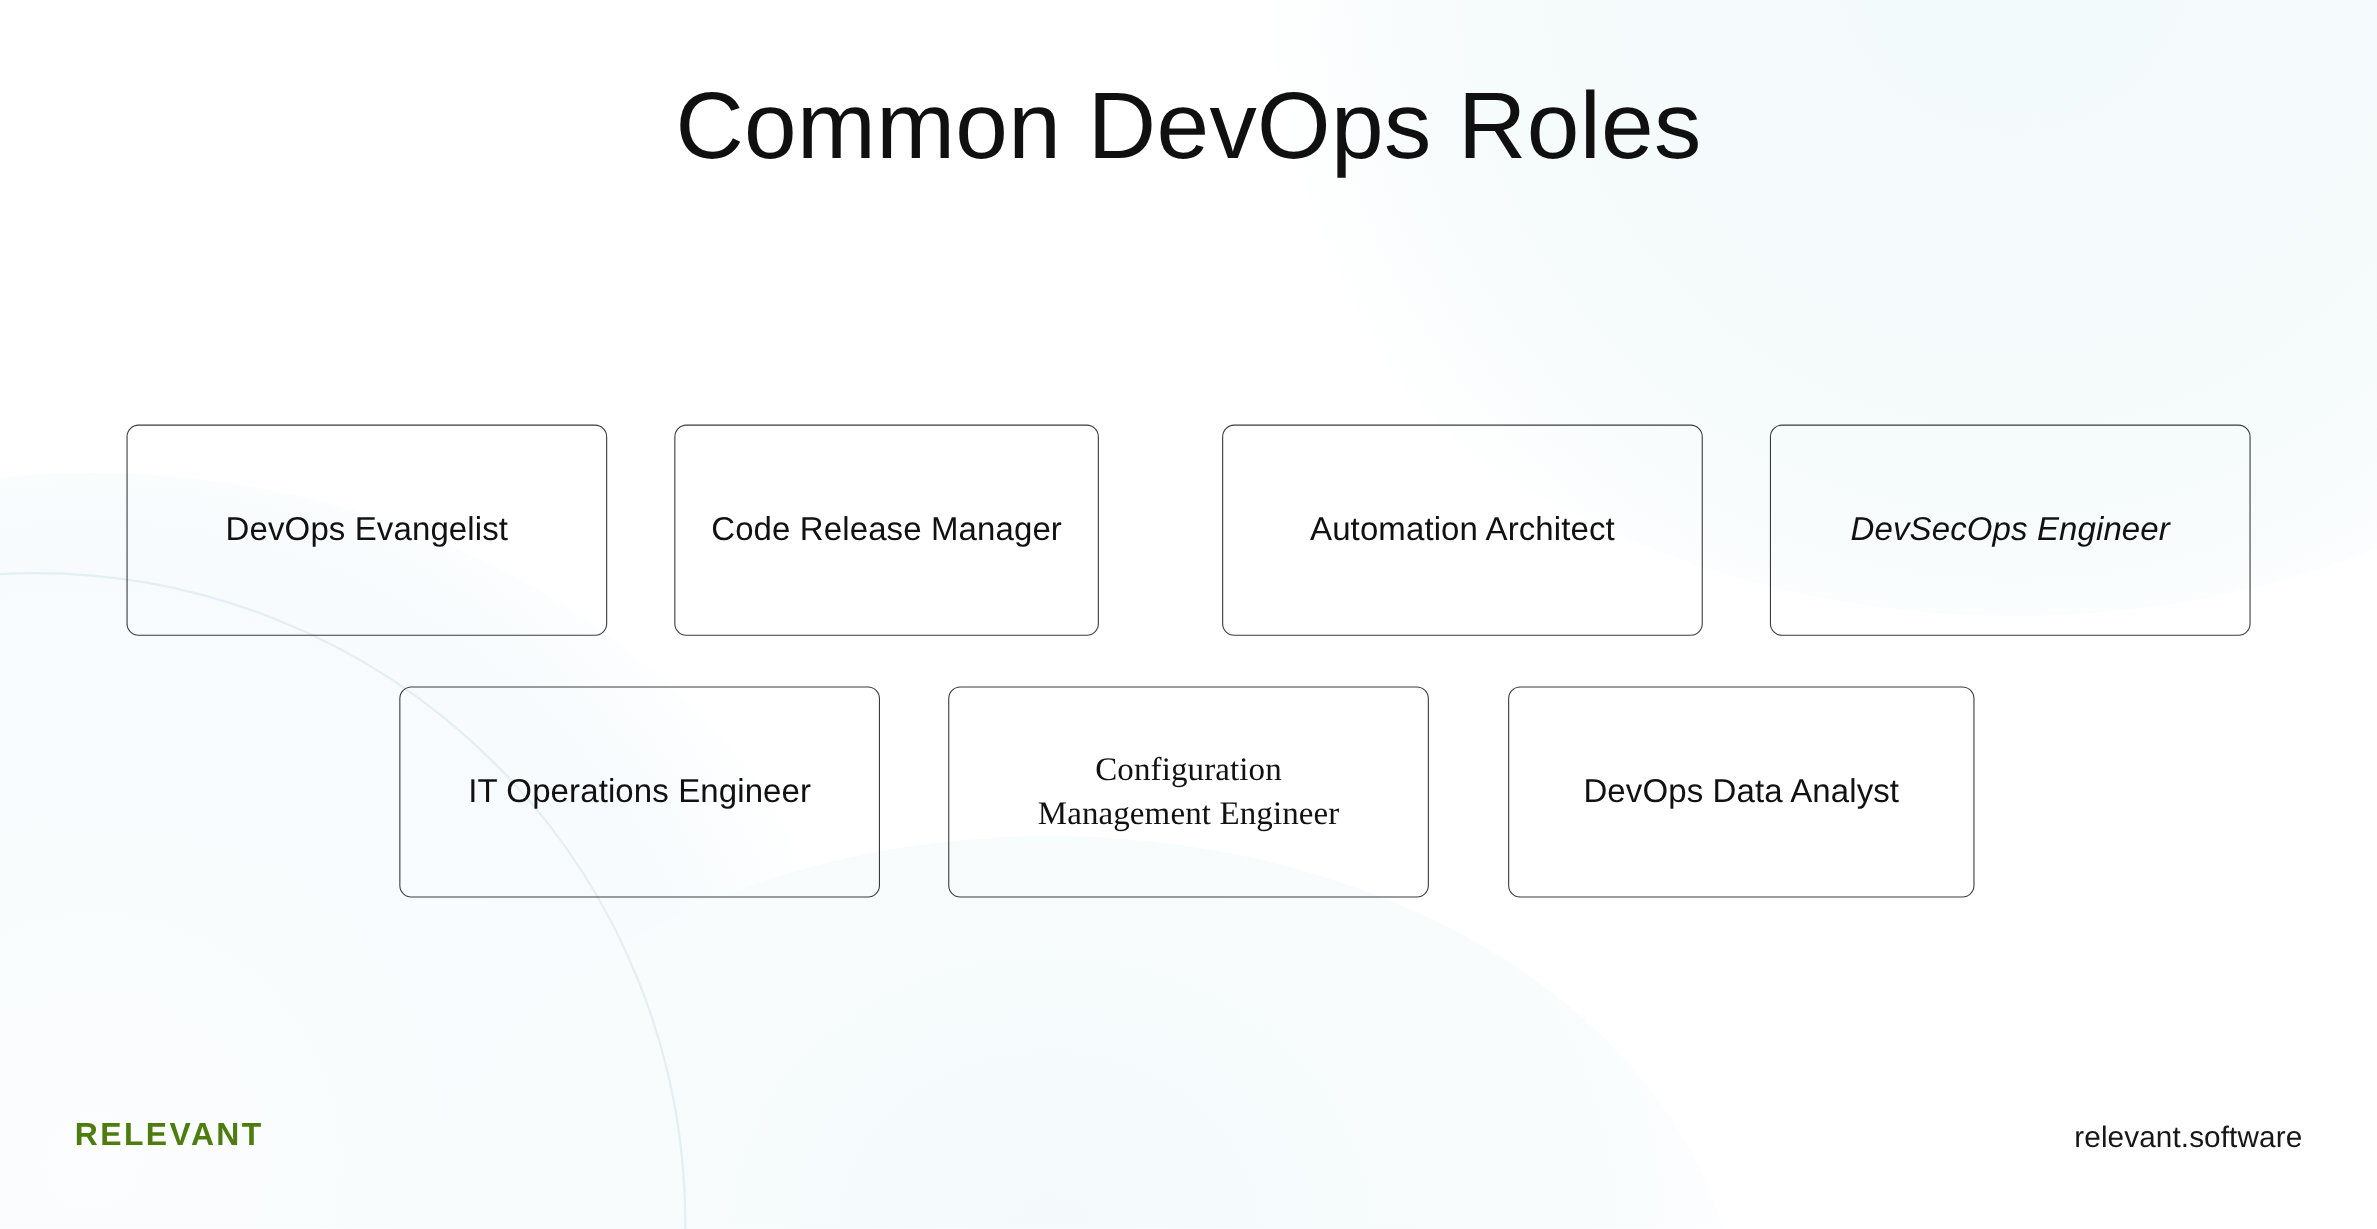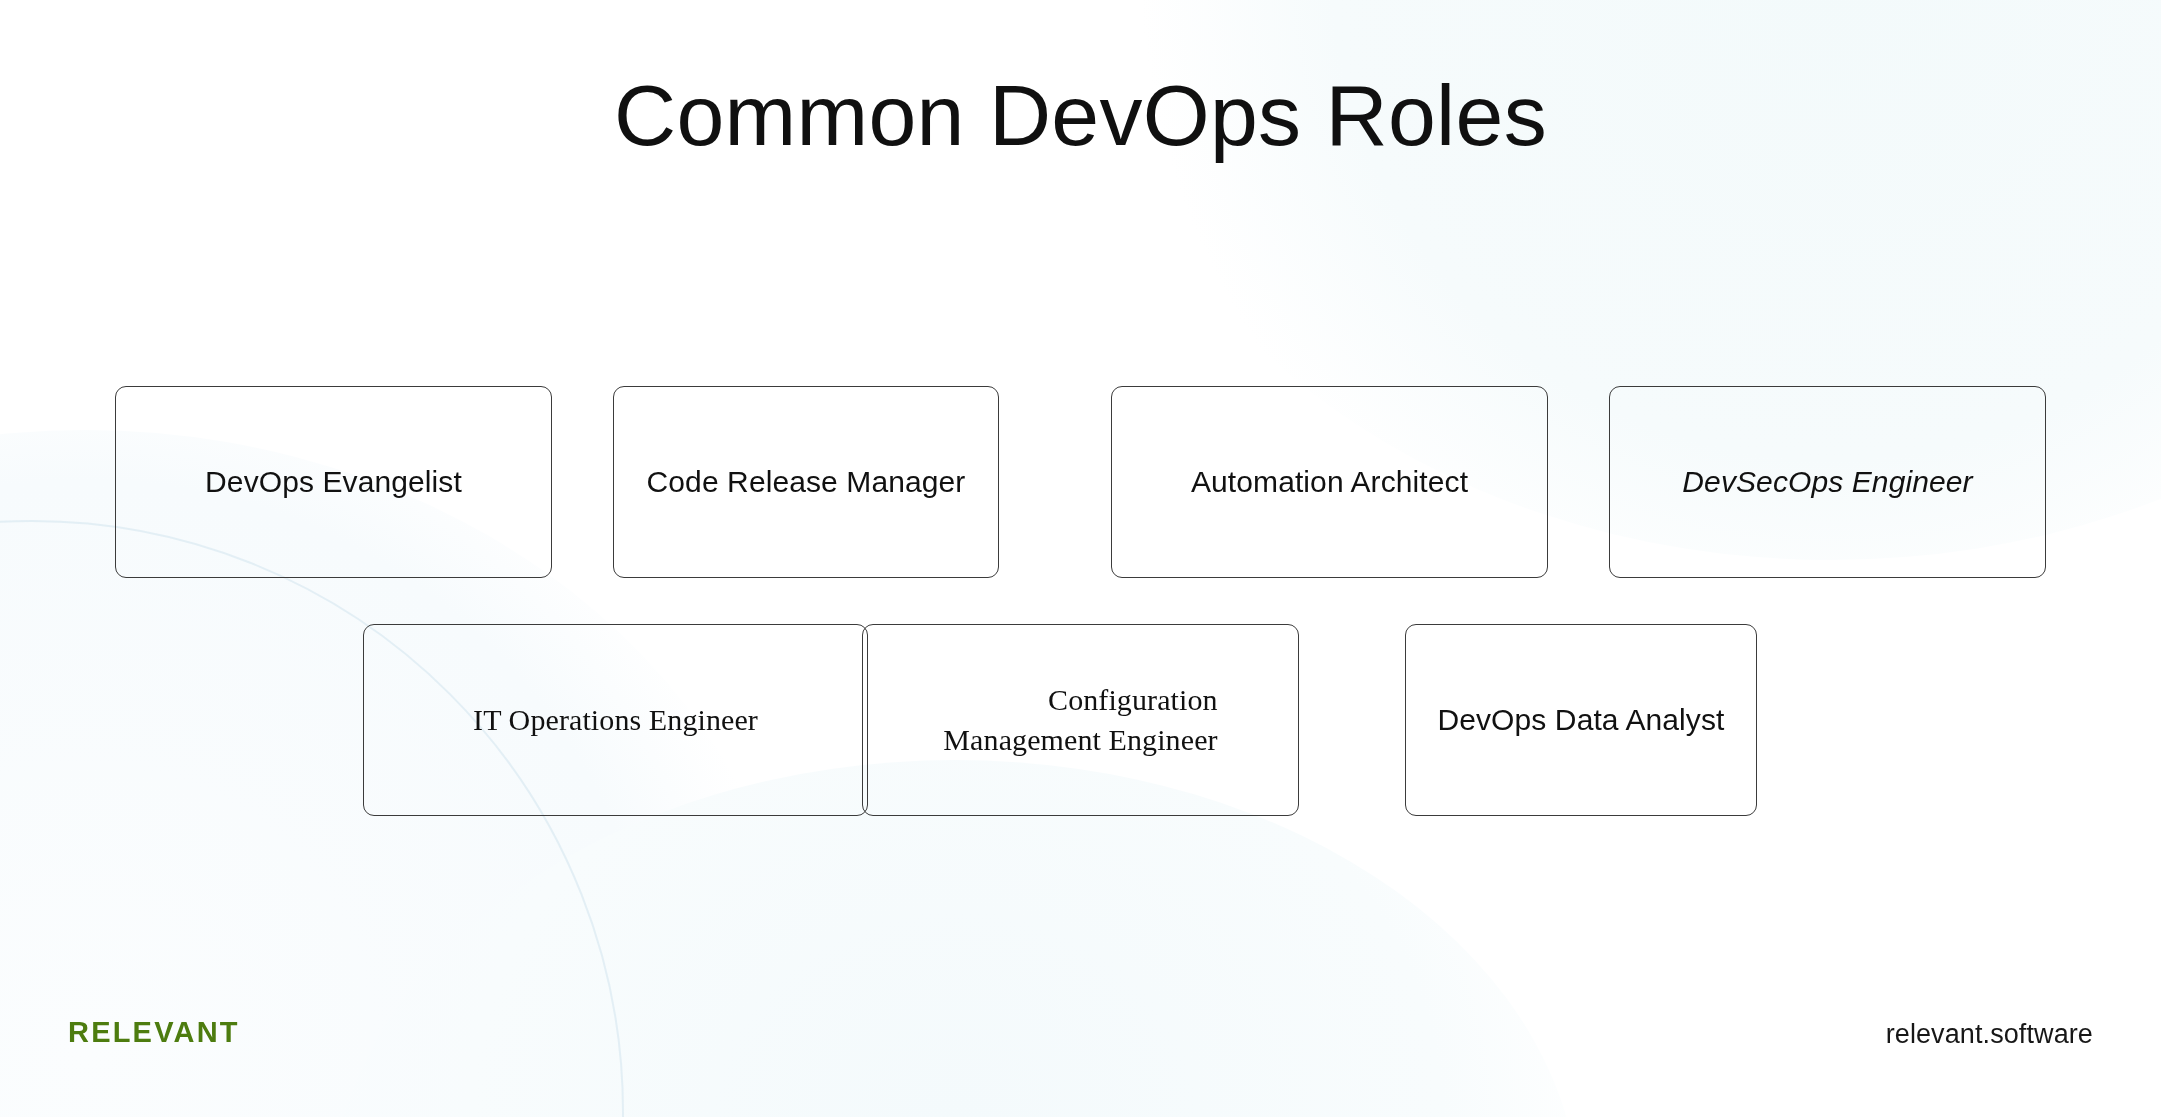--- a/index.html
+++ b/index.html
@@ -83,21 +83,21 @@
 
   .role-box {
     position: absolute;
     box-sizing: border-box;
     border: 1.6px solid #3b3b3b;
     border-radius: 11px;
     background: transparent;
     display: flex;
     align-items: center;
     justify-content: center;
-    text-align: right;
+    text-align: center;
     color: #111111;
     font-size: 30px;
     font-weight: 400;
     line-height: 1.33;
     letter-spacing: 0.1px;
     padding: 6px 14px;
   }
   .role-box .role-label {
     display: block;
     white-space: pre-line;
@@ -105,23 +105,23 @@
 
   
   .r1 { top: 386px; height: 192px; }
   .b1 { left: 115px;  width: 437px; }
   .b2 { left: 613px;  width: 386px; }
   .b3 { left: 1111px; width: 437px; }
   .b4 { left: 1609px; width: 437px; font-style: italic; }
 
   
   .r2 { top: 624px; height: 192px; }
-  .b5 { left: 363px;  width: 505px; font-family: Liberation Serif, serif; }
+  .b5 { left: 363px;  width: 437px; }
   .b6 { left: 862px;  width: 437px; font-family: Liberation Serif, serif; }
-  .b7 { left: 1405px; width: 352px; }
+  .b7 { left: 1371px; width: 424px; }
 
   
   .footer-logo {
     position: absolute;
     left: 68px;
     top: 1018px;
     font-size: 29px;
     font-weight: 700;
     letter-spacing: 2.2px;
     color: #4d7c0f;

